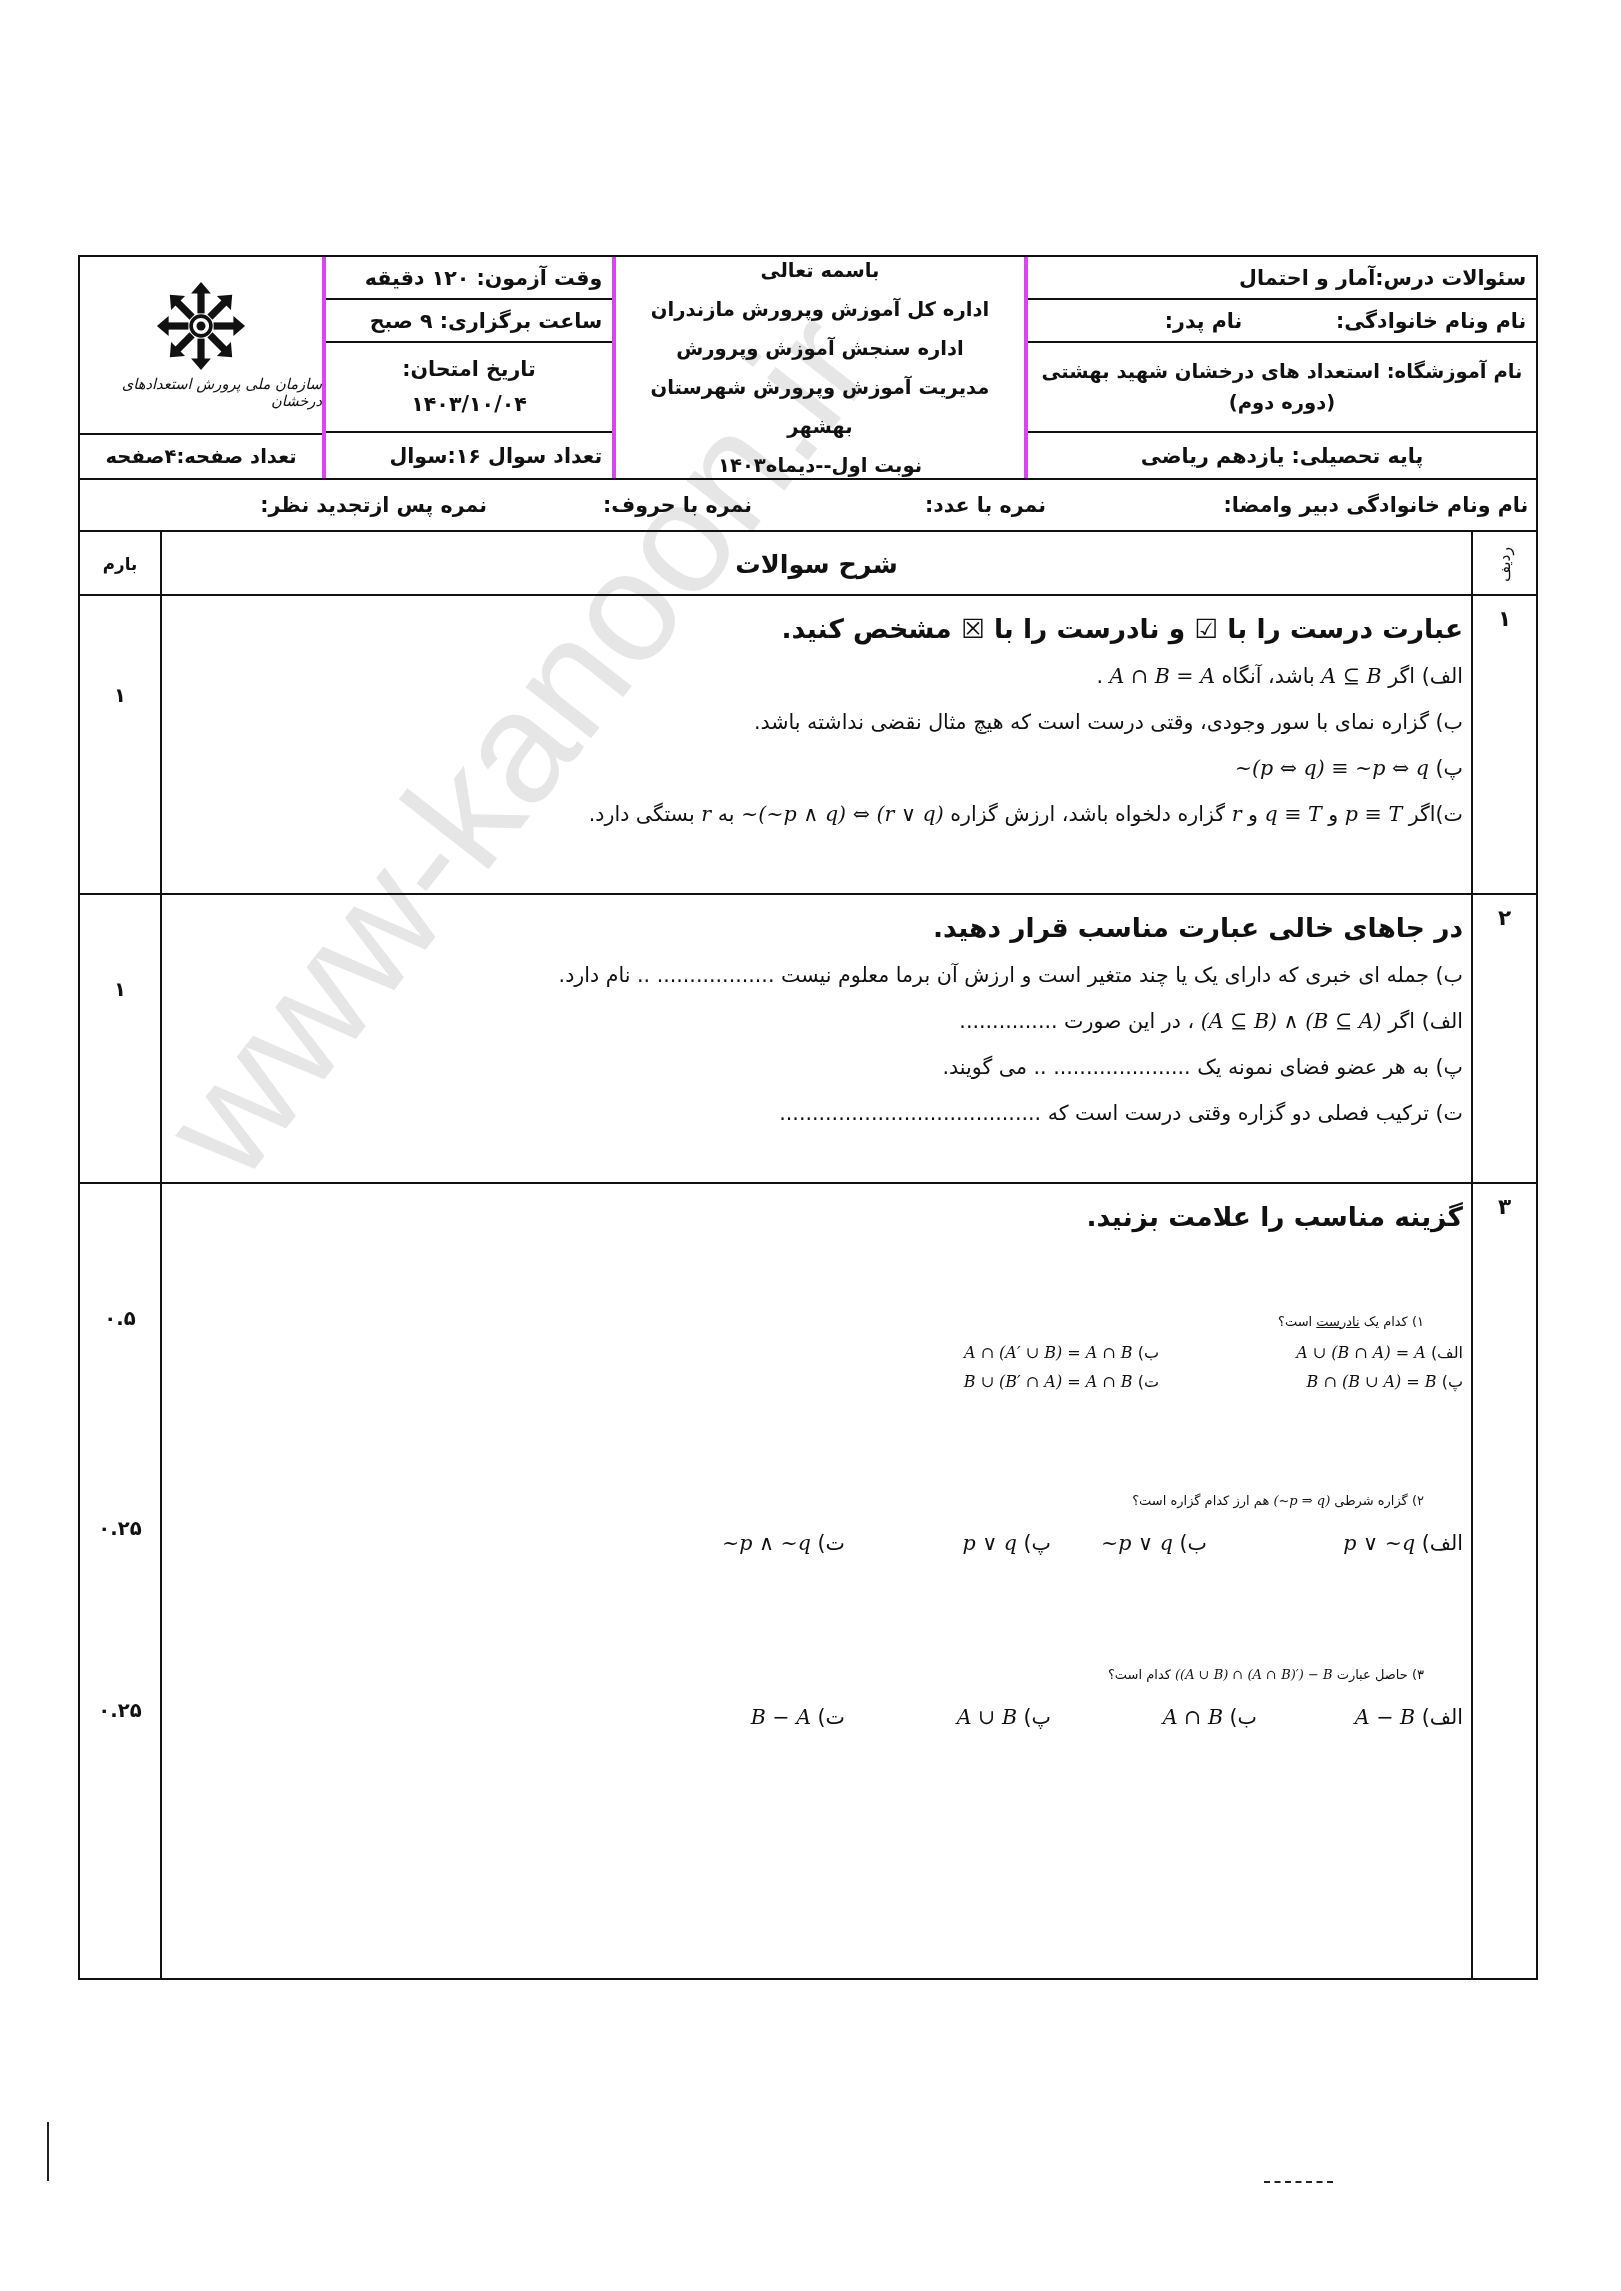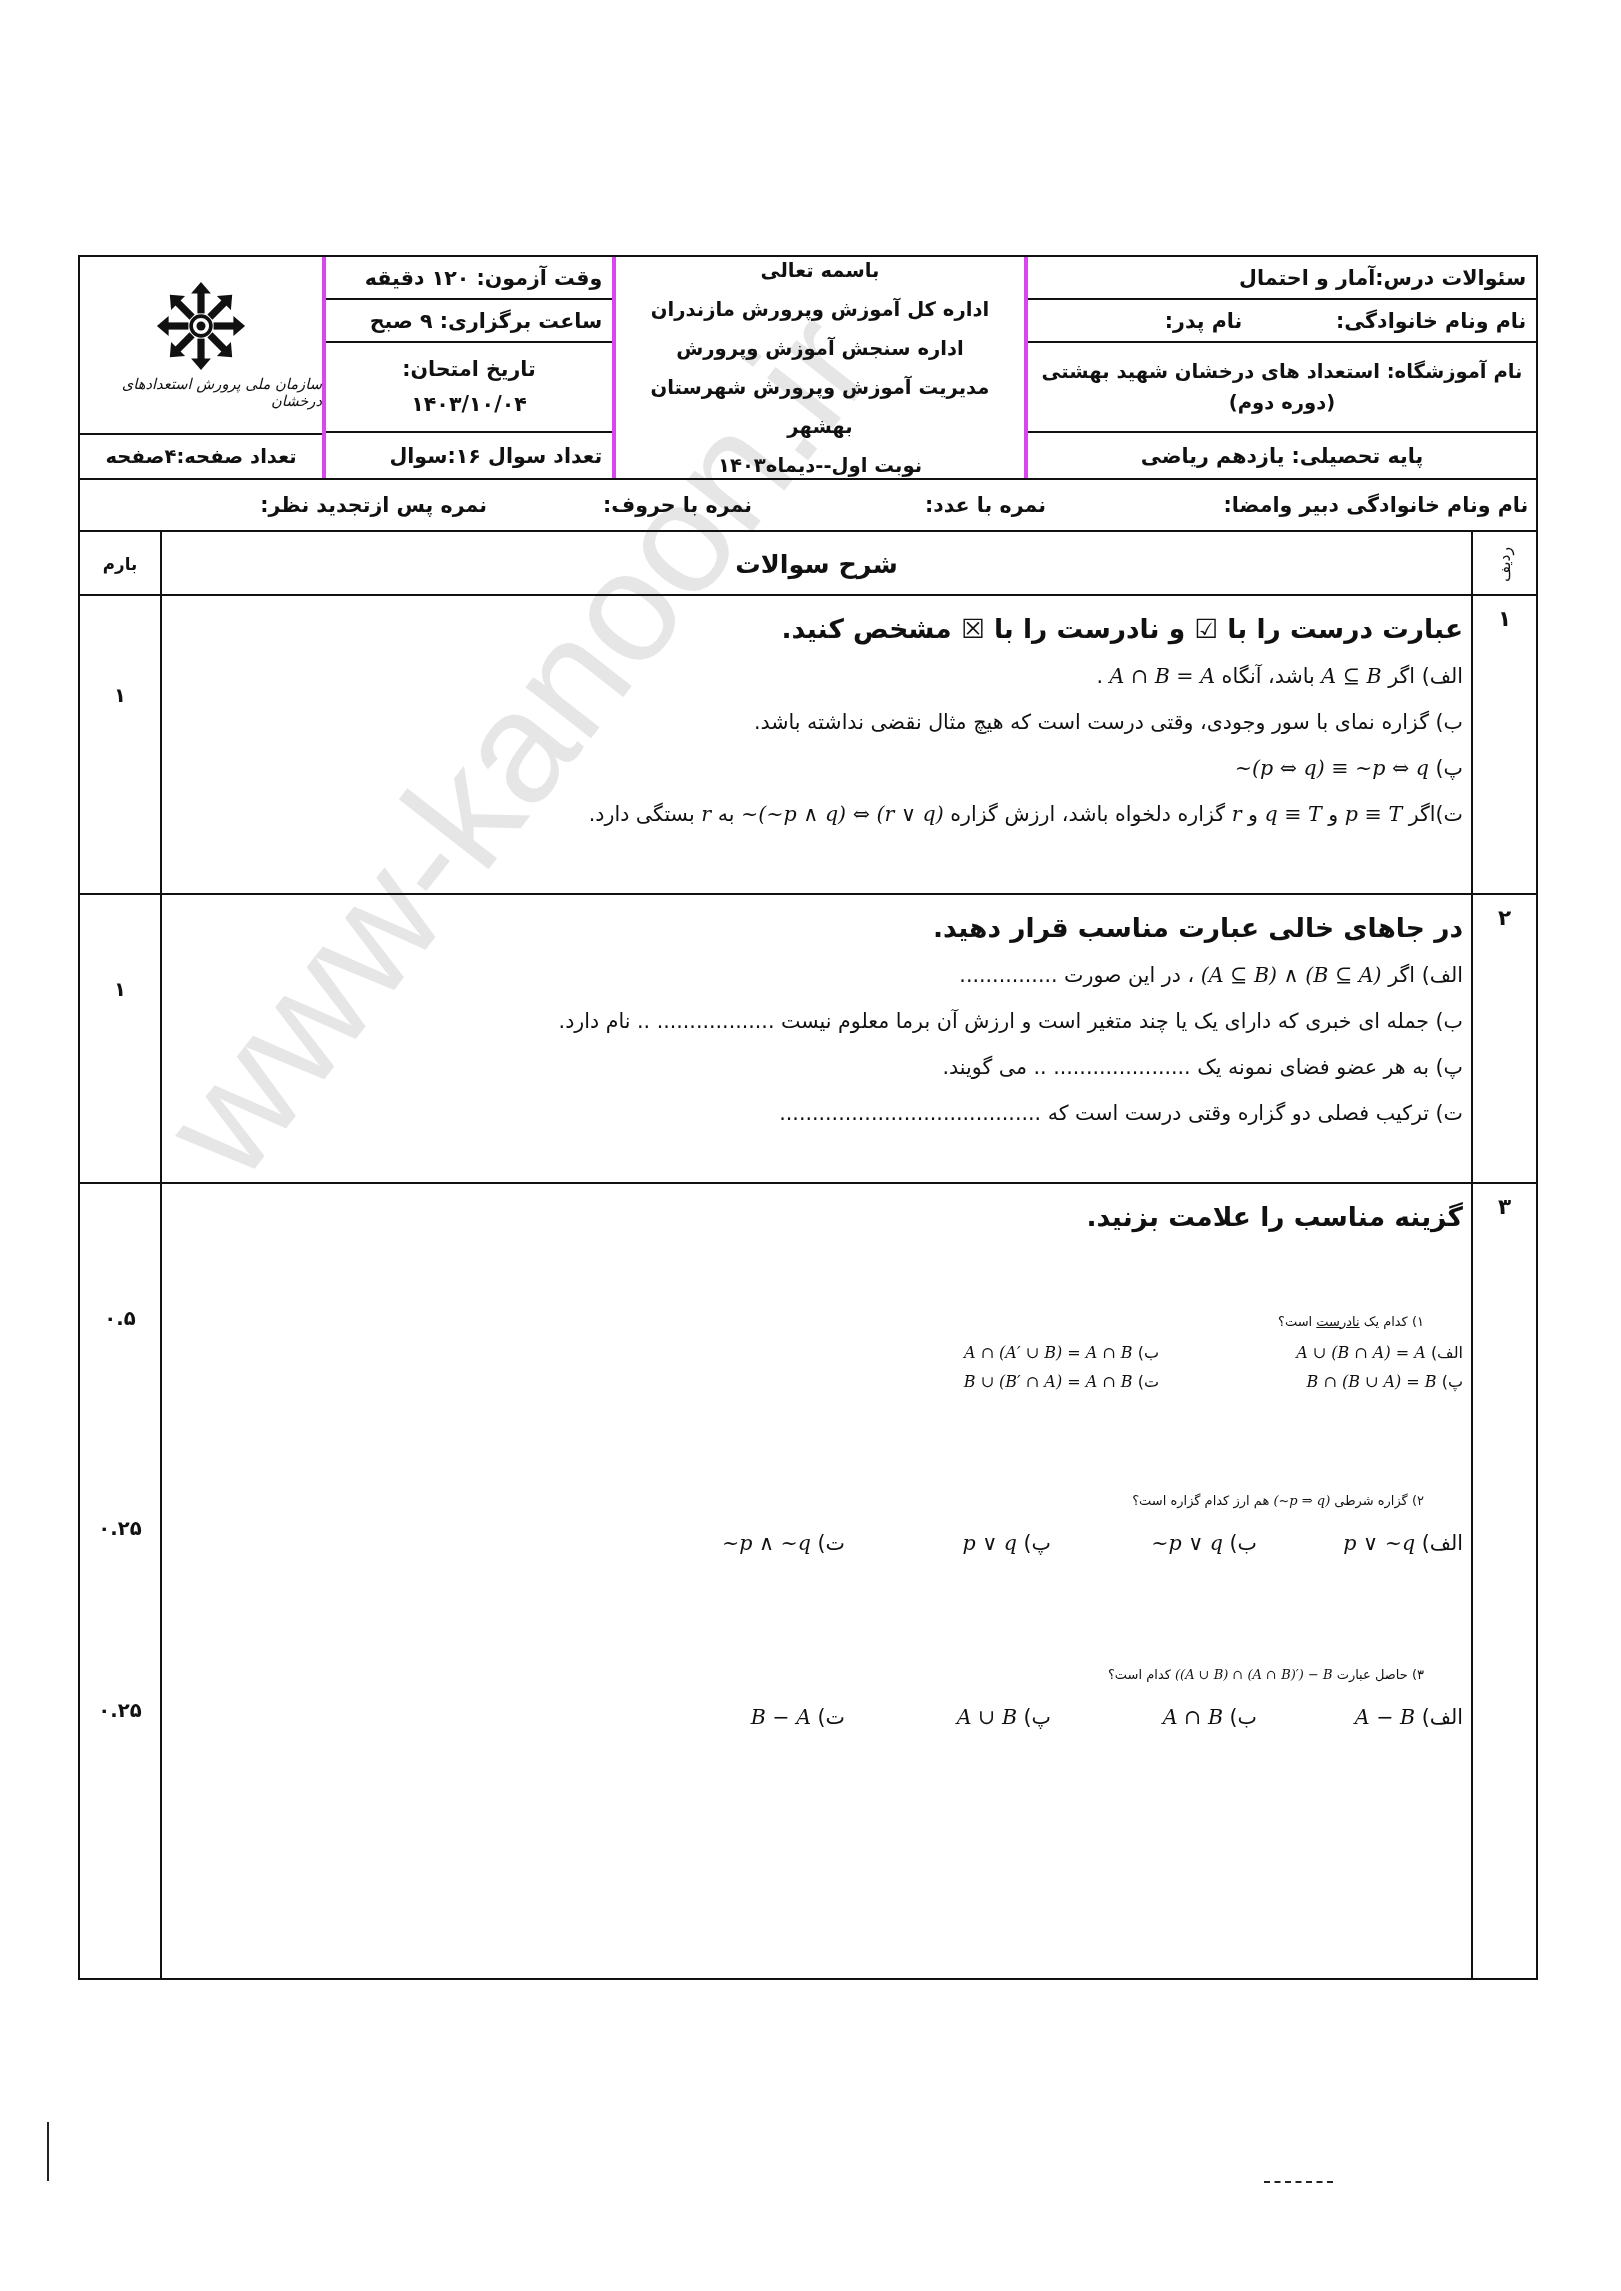--- a/index.html
+++ b/index.html
@@ -235,28 +235,28 @@
         </div>
       </div>
     </div>
 
     <div class="qrow" style="top:363px; height:289px;">
       <div class="qnum">۲</div>
       <div class="qscore" style="top:83px;">۱</div>
       <div class="qbody">
         <div class="qtitle">در جاهای خالی عبارت مناسب قرار دهید.</div>
         <div class="qitem">
+          <span>ب)</span>
+          <span>جمله ای خبری که دارای یک یا چند متغیر است و ارزش آن برما معلوم نیست .................. .. نام دارد.</span>
+        </div>
+        <div class="qitem">
           <span>الف)</span>
           <span>اگر</span>
           <span class="math">(A ⊆ B) ∧ (B ⊆ A)</span>
           <span>، در این صورت ...............</span>
-        </div>
-        <div class="qitem">
-          <span>ب)</span>
-          <span>جمله ای خبری که دارای یک یا چند متغیر است و ارزش آن برما معلوم نیست .................. .. نام دارد.</span>
         </div>
         <div class="qitem">
           <span>پ)</span>
           <span>به هر عضو فضای نمونه یک ..................... .. می گویند.</span>
         </div>
         <div class="qitem">
           <span>ت)</span>
           <span>ترکیب فصلی دو گزاره وقتی درست است که ........................................</span>
         </div>
       </div>
@@ -285,21 +285,21 @@
         </div>
 
         <div style="margin-top:78px;">
           <div class="mcq-stem">
             <span>۲)  گزاره شرطی</span>
             <span class="math">(~p ⇒ q)</span>
             <span>هم ارز کدام گزاره است؟</span>
           </div>
           <div style="display:flex; width:814px; font-size:20.6px; line-height:43px;">
             <div style="width:206px;"><span>الف)</span> <span class="math">p ∨ ~q</span></div>
-            <div style="width:206px;"><span>ب)</span> <span class="math">~p ∨ q</span></div>
+            <div style="width:206px;text-align:center;"><span>ب)</span> <span class="math">~p ∨ q</span></div>
             <div style="width:206px;"><span>پ)</span> <span class="math">p ∨ q</span></div>
             <div style="width:196px;"><span>ت)</span> <span class="math">~p ∧ ~q</span></div>
           </div>
         </div>
 
         <div style="margin-top:88px;">
           <div class="mcq-stem">
             <span>۳)  حاصل عبارت</span>
             <span class="math">((A ∪ B) ∩ (A ∩ B)′) − B</span>
             <span>کدام است؟</span>

